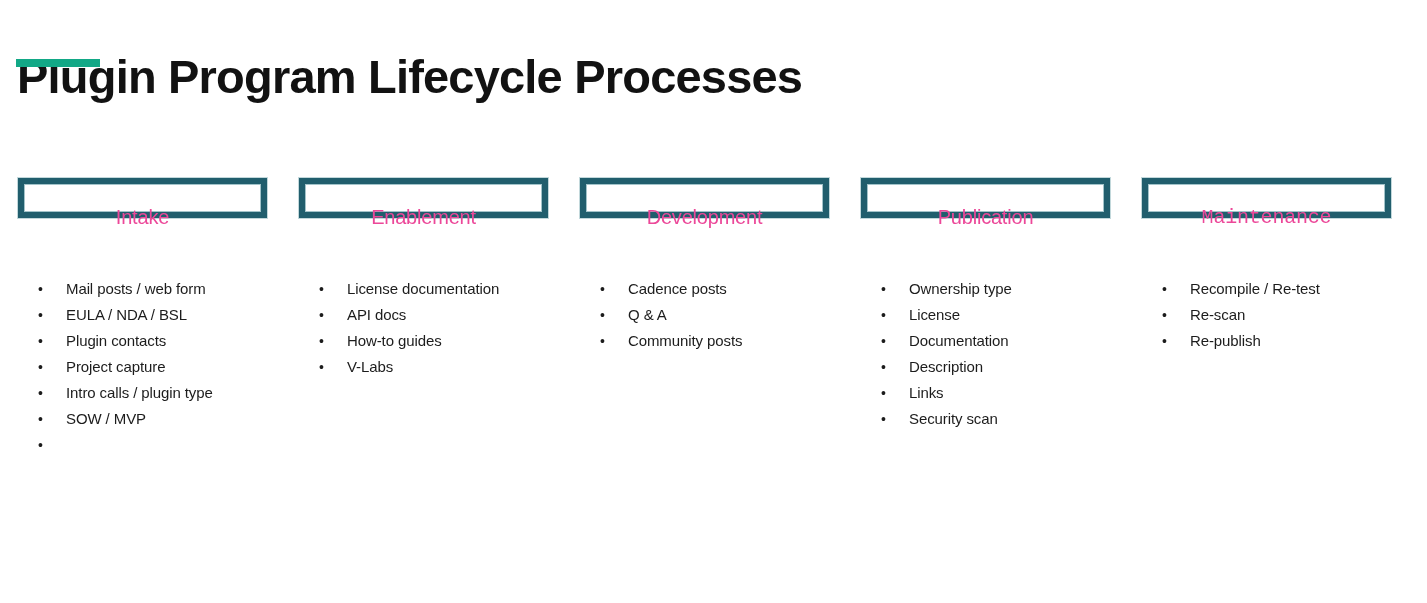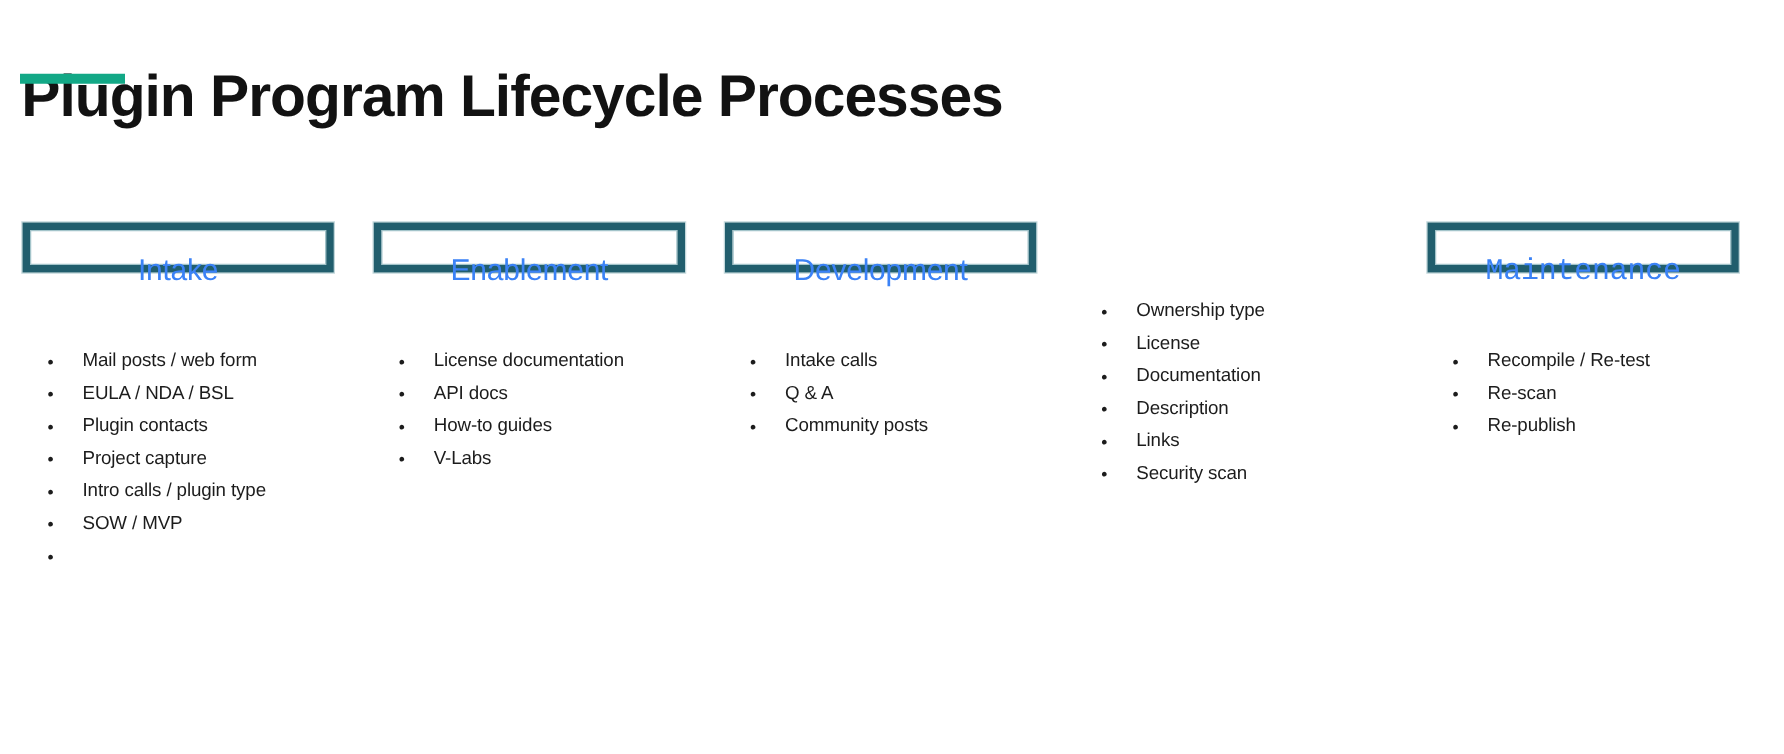--- a/index.html
+++ b/index.html
@@ -41,22 +41,22 @@
   .header-box {
     height: 40px;
     background: #ffffff;
     border: 6px solid #215e6d;
     box-shadow: inset 0 0 0 1px #a3c4ca, 0 0 0 1px #c2d8db;
     display: flex;
     align-items: center;
     justify-content: center;
   }
   .header-label {
-    font-size: 24px;
-    color: #3b82f6;
+    font-size: 20px;
+    color: #ec4899;
     letter-spacing: -0.2px;
     white-space: nowrap;
     margin-top: 38px;
   }
   .items {
     list-style: none;
     margin-top: 58px;
   }
   .item {
     display: flex;
@@ -150,36 +150,39 @@
 </ul>
   </div>
 
   <div class="column">
     <div class="header-box" style="border-color: rgb(33, 94, 109);">
       <span class="header-label">Development</span>
     </div>
     <ul class="items">
   <li class="item">
     <span class="bullet">•</span>
-    <span class="item-text">Intake calls</span>
+    <span class="item-text">Cadence posts</span>
   </li>
 
   <li class="item">
     <span class="bullet">•</span>
     <span class="item-text">Q &amp; A</span>
   </li>
 
   <li class="item">
     <span class="bullet">•</span>
     <span class="item-text">Community posts</span>
   </li>
 </ul>
   </div>
 
   <div class="column">
+    <div class="header-box" style="border-color: rgb(33, 94, 109);">
+      <span class="header-label">Publication</span>
+    </div>
     <ul class="items">
   <li class="item">
     <span class="bullet">•</span>
     <span class="item-text">Ownership type</span>
   </li>
 
   <li class="item">
     <span class="bullet">•</span>
     <span class="item-text">License</span>
   </li>

